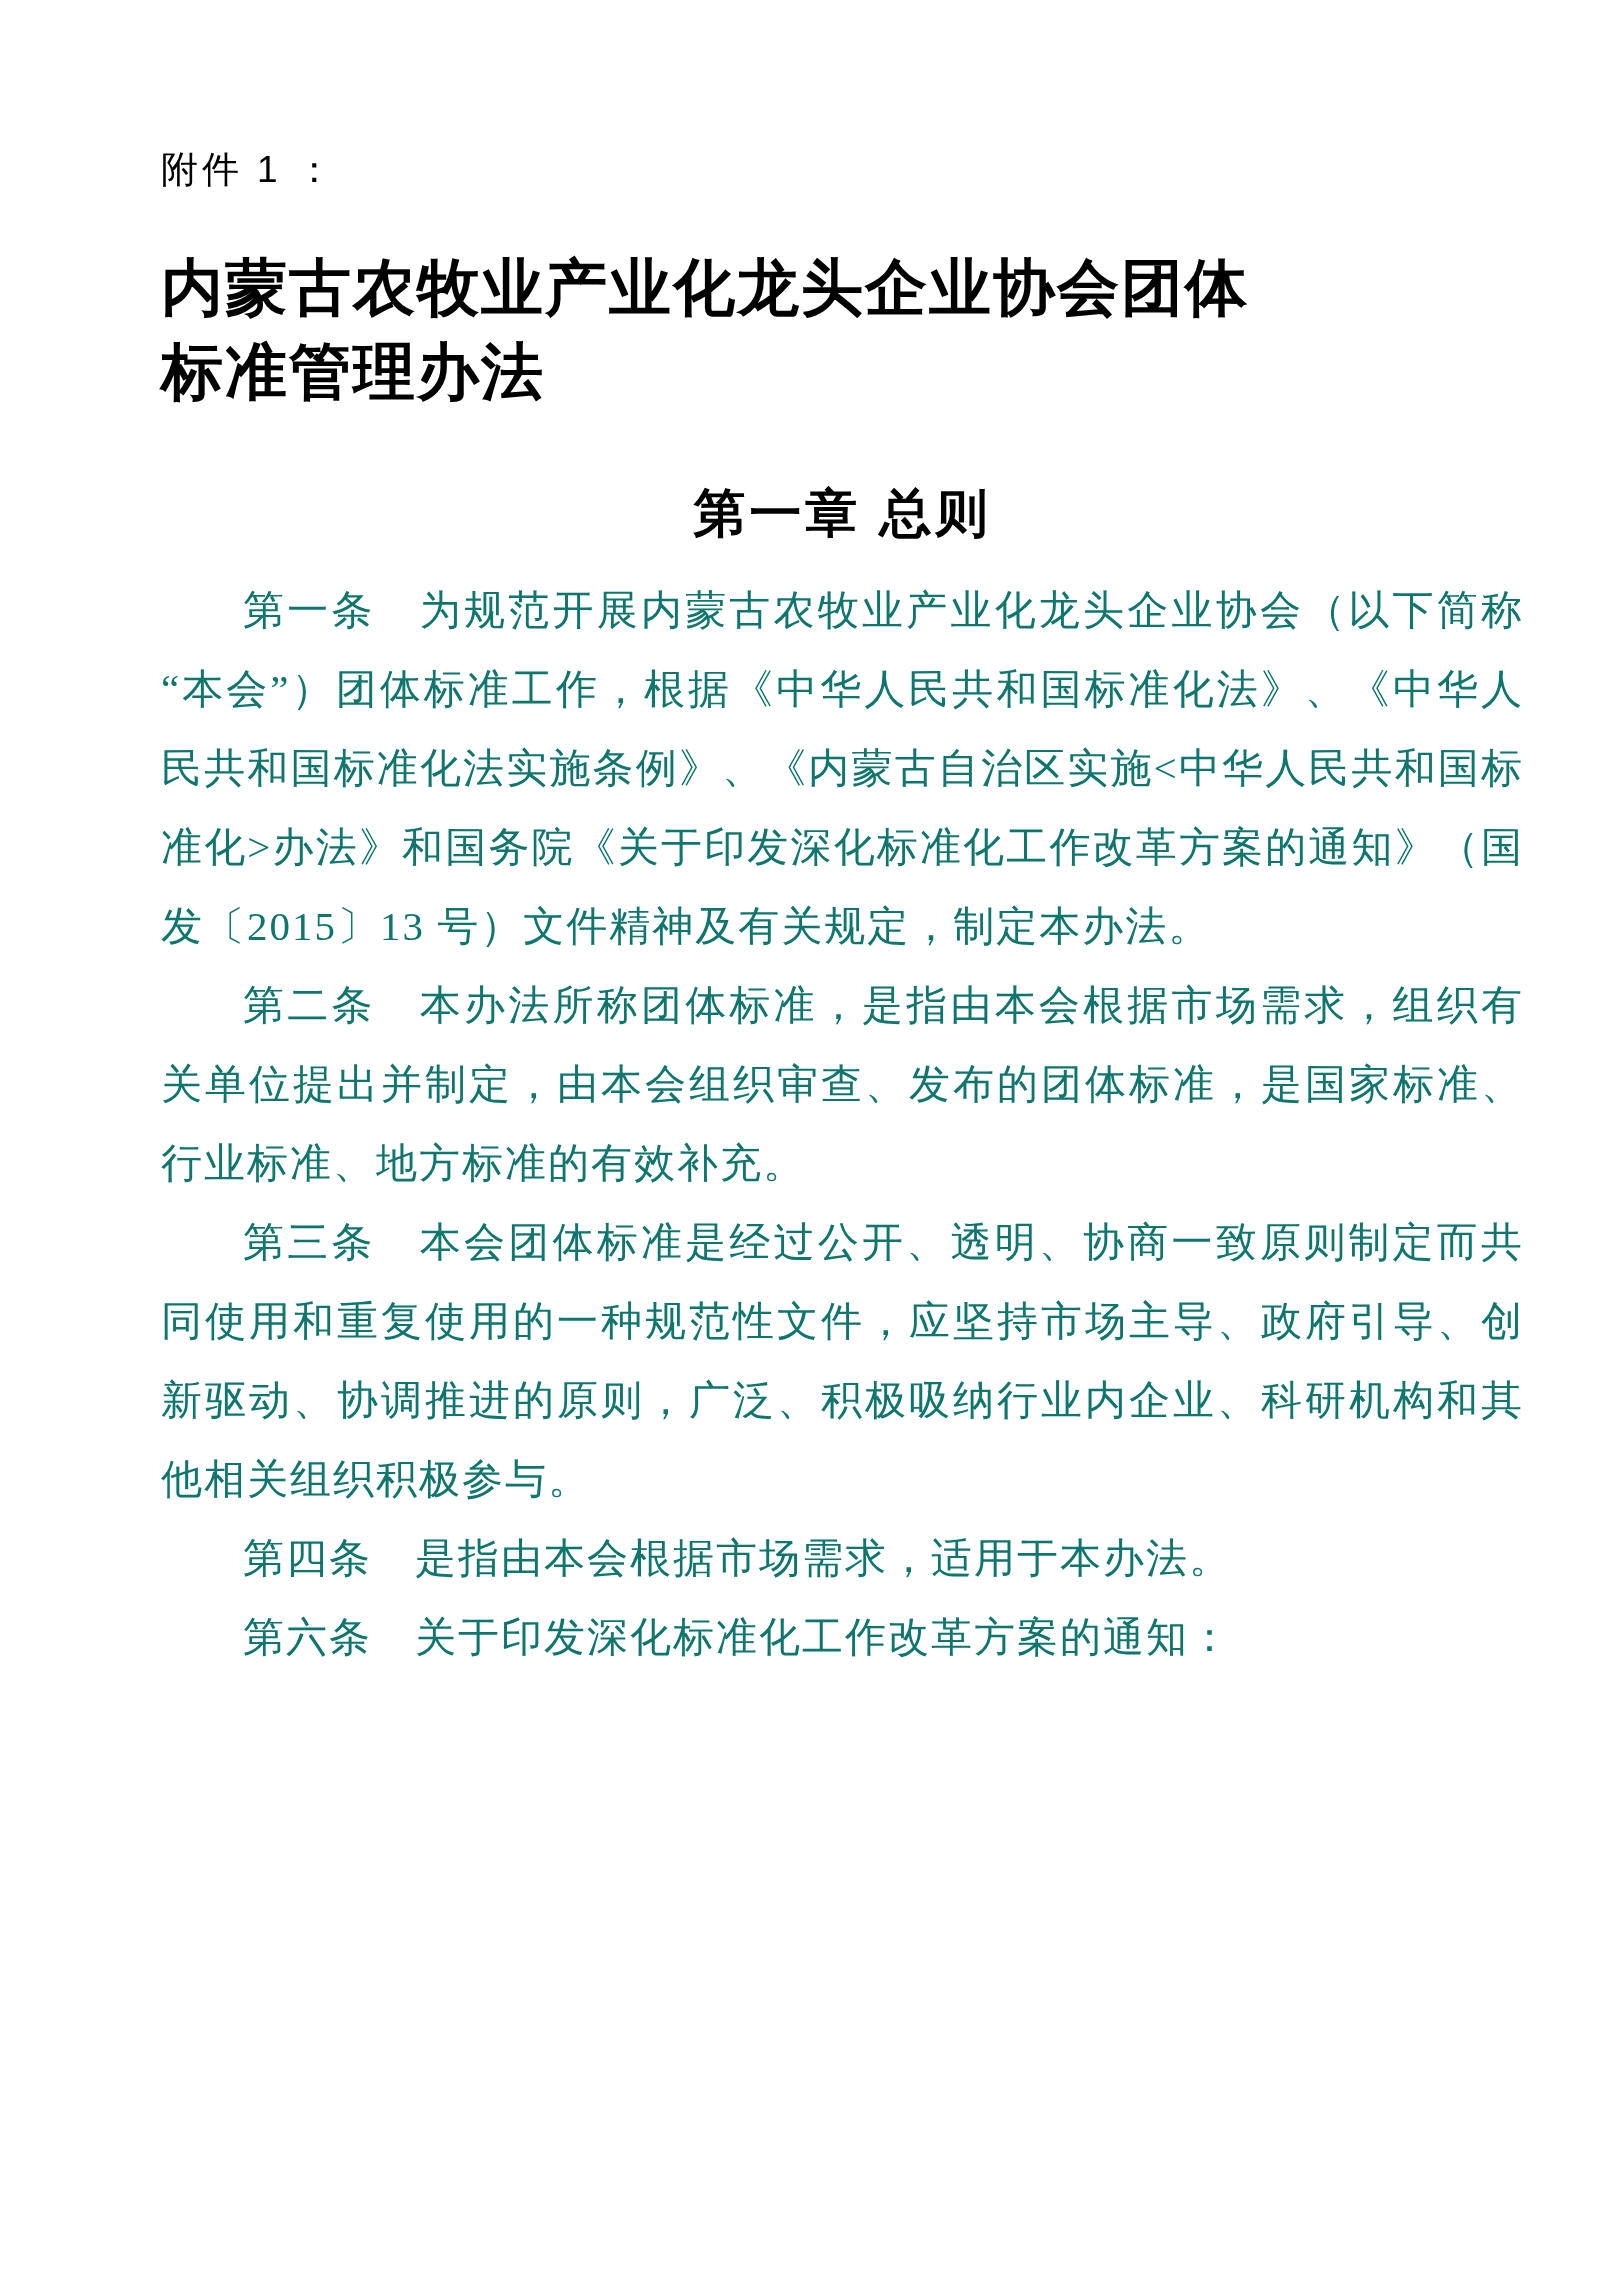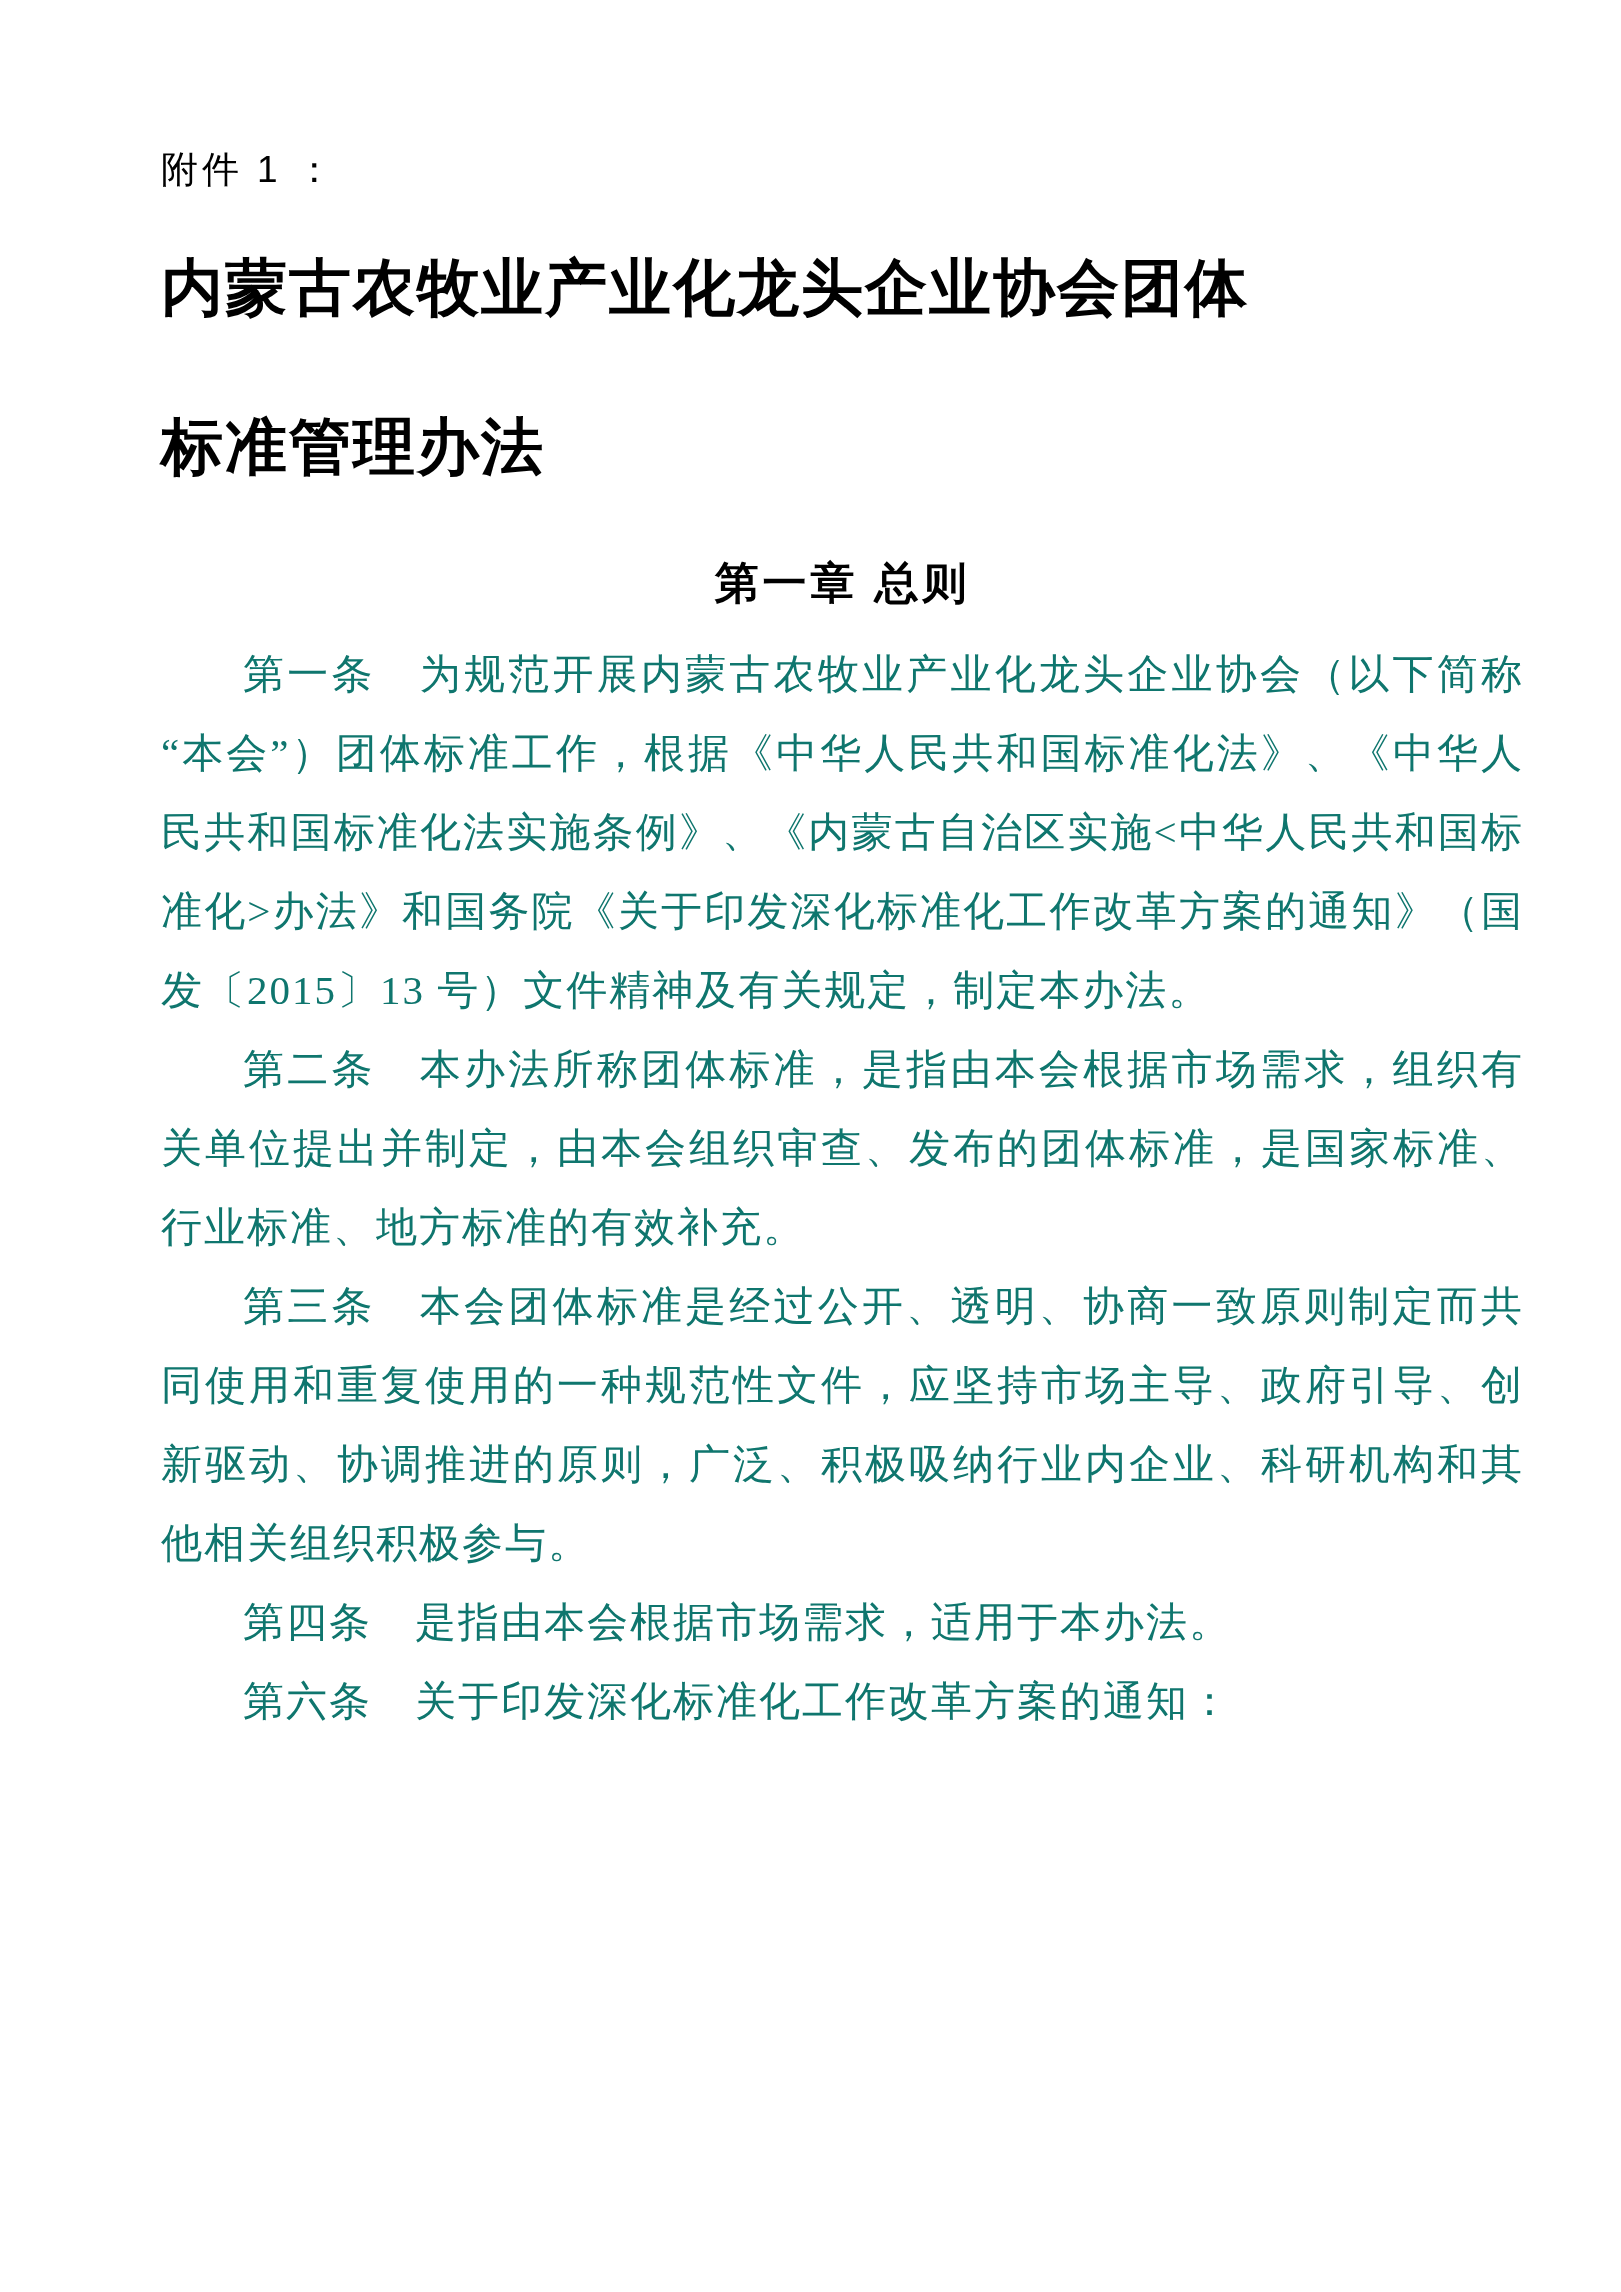--- a/index.html
+++ b/index.html
@@ -30,28 +30,27 @@
     font-family: "DejaVu Serif", serif;
     font-weight: bold;
     font-size: 62px;
     letter-spacing: 2px;
     color: #000000;
   }
   .doc-title .title-line {
     display: block;
   }
   .doc-title .title-line + .title-line {
-    margin-top: 75px;
   }
   .chapter {
     margin: 65px 0 0 0;
     text-align: center;
     font-family: "Liberation Sans", sans-serif;
     font-weight: bold;
-    font-size: 44px;
+    font-size: 52px;
     letter-spacing: 3.9px;
     color: #000000;
   }
   .doc-body {
     margin-top: 21.6px;
   }
   .para {
     margin: 0;
     font-family: "Liberation Serif", serif;
     font-size: 41px;

